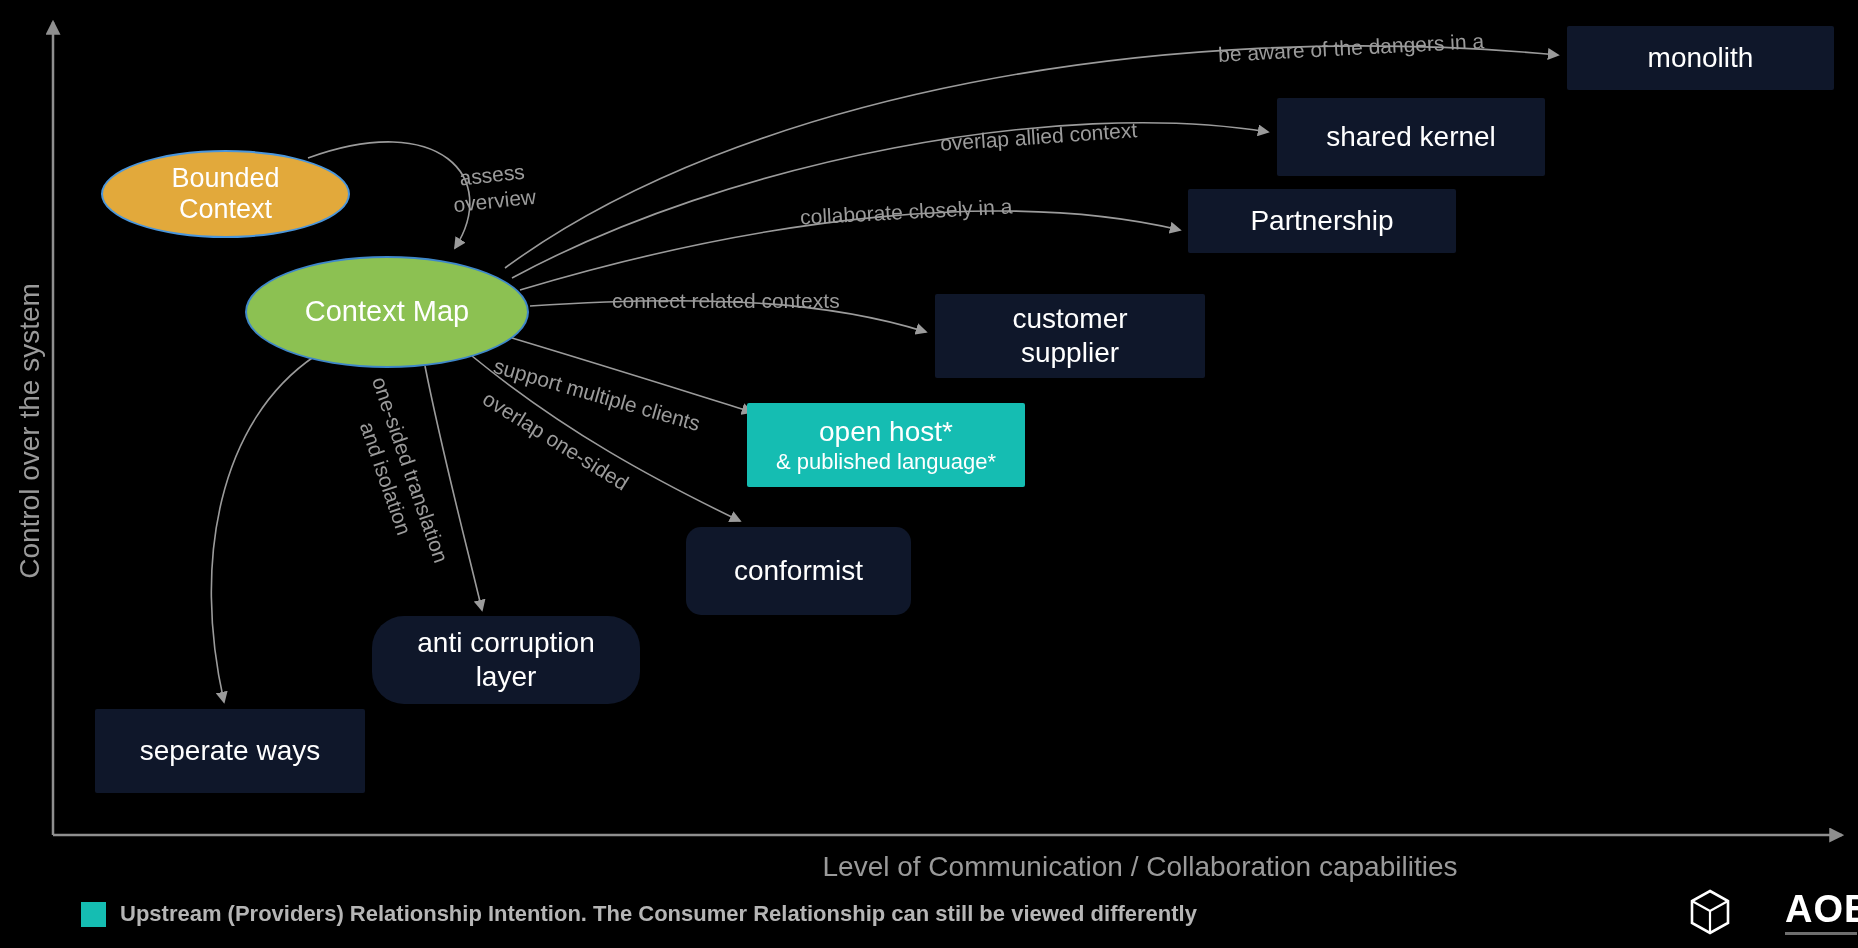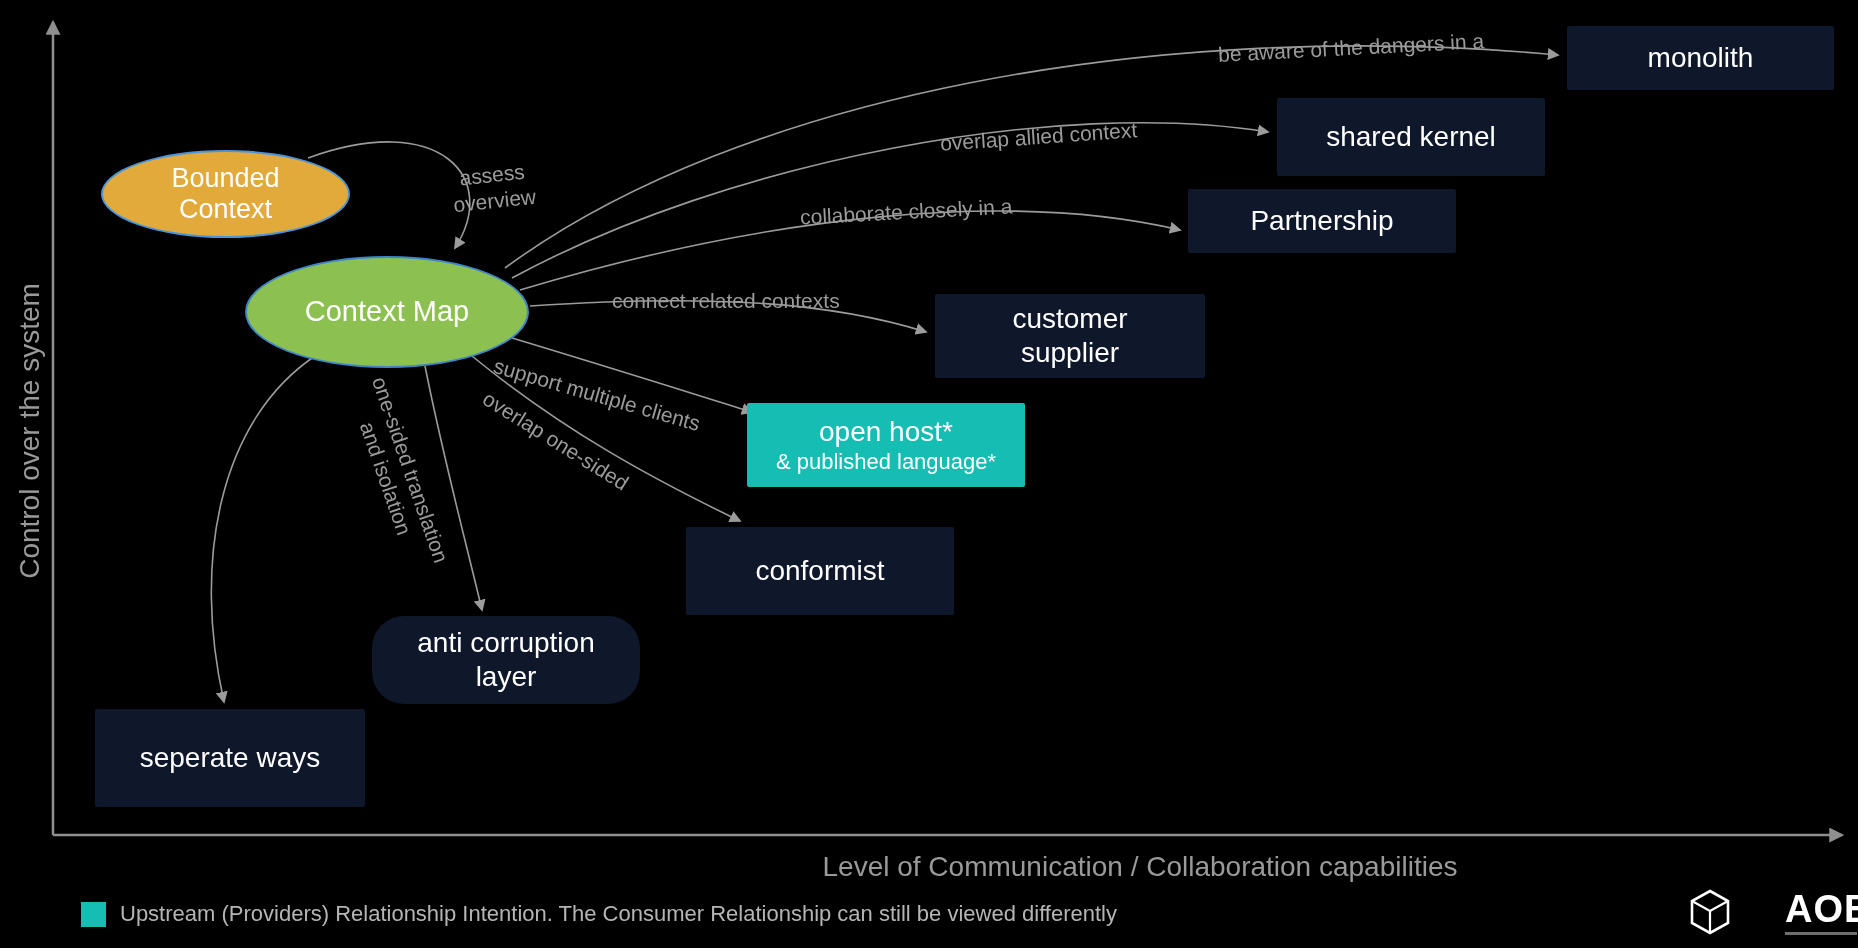--- a/index.html
+++ b/index.html
@@ -36,21 +36,21 @@
   .edge-label {
     position:absolute; color:#9b9b9b; font-size:21px;
     white-space:nowrap; text-align:center; line-height:1.25;
   }
 
   .axis-label { position:absolute; color:#9a9a9a; font-size:28px; }
   .y-axis-label { left:-145px; top:415px; width:350px; text-align:center;
     transform:rotate(-90deg); }
   .x-axis-label { left:770px; top:851px; width:740px; text-align:center; }
 
-  .legend { position:absolute; left:81px; top:901px; display:flex; align-items:center; }
+  .legend { position:absolute; left:81px; top:901px; display:flex; align-items:center;font-weight:bold; }
   .legend-swatch { width:25px; height:25px; background:#15BDB2; margin-right:14px; }
   .legend-text { color:#b5b5b5; font-size:22px; }
 
   .logo { position:absolute; left:1689px; top:889px; display:flex; align-items:center;gap:44px; }
   .logo-cube { margin-right:10px; }
   .logo-text { color:#fff; font-size:38px; font-weight:bold; letter-spacing:1px; line-height:1; }
   .logo-tagline-line { margin-top:4px; height:3px; width:72px; background:#6e6e6e; }
 </style>
 </head>
 <body>
@@ -104,30 +104,30 @@
   <div class="node-box" style="left:935px; top:294px; width:270px; height:84px;">
     <span>customer</span>
     <span>supplier</span>
   </div>
 
   <div class="node-box teal" style="left:747px; top:403px; width:278px; height:84px;">
     <span>open host*</span>
     <span class="sub">&amp; published language*</span>
   </div>
 
-  <div class="node-box" style="left:686px; top:527px; width:268px; height:88px;">
+  <div class="node-box" style="left:686px; top:527px; width:225px; height:88px;border-radius:15px;">
     <span>conformist</span>
   </div>
 
   <div class="node-box" style="left:372px; top:616px; width:268px; height:88px;border-radius:32px;">
     <span>anti corruption</span>
     <span>layer</span>
   </div>
 
-  <div class="node-box" style="left:95px; top:709px; width:270px; height:98px;">
+  <div class="node-box" style="left:95px; top:709px; width:270px; height:84px;">
     <span>seperate ways</span>
   </div>
 
   <div class="edge-label" style="left:452px; top:162px; transform:rotate(-6deg);">
     <div>assess</div>
     <div>overview</div>
   </div>
 
   <div class="edge-label" style="left:1218px; top:35px; transform:rotate(-3deg);">
     <span>be aware of the dangers in a</span>

